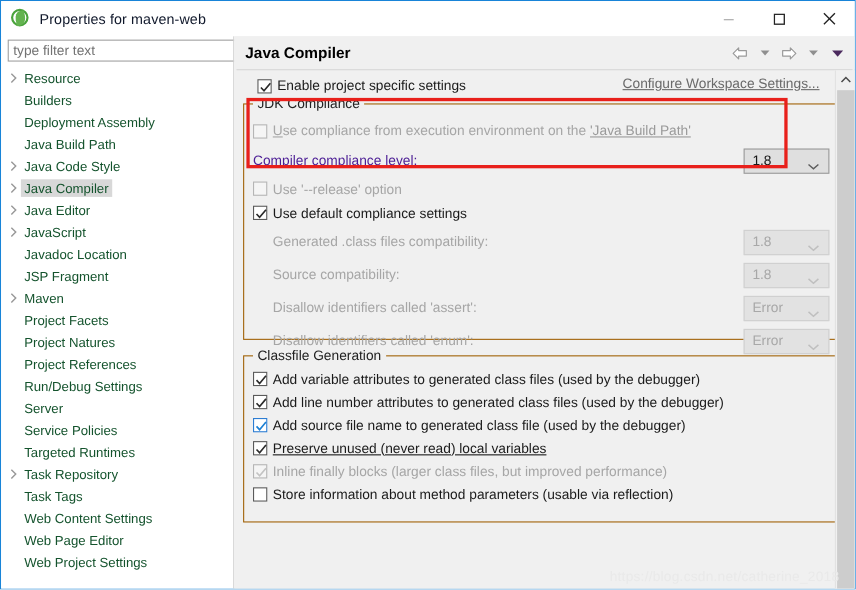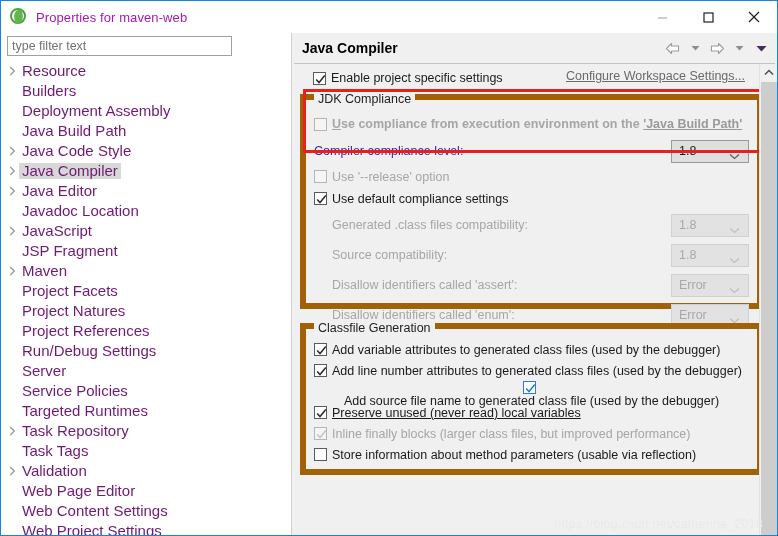--- a/index.html
+++ b/index.html
@@ -14,39 +14,39 @@
 
   
   .titlebar{height:32px;display:flex;align-items:center;background:#ffffff;
             position:relative;}
   .app-icon{width:20px;height:20px;margin-left:8px;margin-right:7px;flex:none;
             position:relative;}
   .app-icon .ring{position:absolute;left:1px;top:1px;width:16px;height:16px;
             border:2.6px solid #4aa33c;border-radius:50%;box-sizing:border-box;}
   .app-icon .leaf{position:absolute;left:4.5px;top:3px;width:9px;height:13px;
             background:#63b34f;border-radius:60% 0 60% 0;transform:rotate(-12deg);}
-  .title-text{font-size:13px;color:#a21caf;letter-spacing:.1px;}
+  .title-text{font-size:13px;color:#0f172a;letter-spacing:.1px;}
   .win-ctrls{position:absolute;right:0;top:0;height:32px;display:flex;}
   .win-btn{width:46px;height:32px;display:flex;align-items:center;justify-content:center;}
   .win-btn svg{display:block;}
 
   
   .content{display:flex;height:503px;}
-  .sidebar{width:291px;flex:none;background:#fff;position:relative;}
+  .sidebar{width:212px;flex:none;background:#fff;position:relative;}
   .filter-wrap{padding:3px 6px 0 6px;}
   .filter-input{width:225px;height:20px;box-sizing:border-box;
       border:1px solid #a0a0a0;font-size:12.5px;color:#555;padding:0 4px;
       font-family:inherit;background:#fff;outline:none;}
   .filter-input::placeholder{color:#737373;opacity:1;}
   .tree{margin-top:5px;}
   .tree-item{height:20px;display:flex;align-items:center;padding-left:5px;
              white-space:nowrap;cursor:default;}
   .twisty{width:13px;flex:none;display:flex;align-items:center;justify-content:center;}
   .twisty svg{display:block;}
-  .tree-label{font-size:15px;color:#701a75;padding:0 3px;line-height:16px;}
+  .tree-label{font-size:12px;color:#14532d;padding:0 3px;line-height:16px;}
   .tree-item.selected .tree-label{background:#d8d8d8;}
   .vsep{position:absolute;right:0;top:0;bottom:0;width:1px;background:#d0d0d0;}
 
   
   .main{flex:1;position:relative;background:#f0f0f0;}
   .main-head{height:30px;display:flex;align-items:center;padding-left:10px;
              background:#f0f0f0;position:relative;}
   .main-title{font-size:14px;font-weight:bold;color:#000;}
   .navbtns{position:absolute;right:6px;top:0;height:30px;display:flex;
            align-items:center;gap:2px;}
@@ -64,21 +64,21 @@
   .cb{width:13px;height:13px;box-sizing:border-box;border:1px solid #5a5a5a;
       background:#fff;flex:none;position:relative;display:inline-block;
       margin-right:5px;}
   .cb.dis{border-color:#b5b5b5;background:#f5f5f5;}
   .cb svg{position:absolute;left:0;top:0;}
   .cb-label{font-size:12.5px;color:#1a1a1a;line-height:14px;white-space:nowrap;}
   .cb-label.dis{color:#a6a6a6;}
   .row{display:flex;align-items:center;height:21px;}
 
   
-  .group{position:relative;margin:4px 14px 0 8px;border:6px solid #a16207;
+  .group{position:relative;margin:4px 14px 0 8px;border:1px solid #a16207;
          padding:12px 8px 8px 8px;}
   .group > .legend{position:absolute;top:-8px;left:8px;background:#f0f0f0;
          padding:0 4px;font-size:12.5px;color:#222;}
 
   .field-row{display:flex;align-items:center;height:30px;position:relative;}
   .field-label{font-size:12.5px;color:#4c1d95;}
   .field-label.dis{color:#a6a6a6;}
   .combo{position:absolute;right:0;width:78px;height:23px;box-sizing:border-box;
          border:1px solid #9a9a9a;background:#dfdfdf;display:flex;align-items:center;
          padding-left:7px;font-size:12.5px;color:#1a1a1a;}
@@ -175,32 +175,32 @@
           </div>
           <div class="tree-item">
             <span class="twisty">
               <svg width="7" height="10" viewBox="0 0 7 10">
                 <path d="M1.3 1 L5.3 5 L1.3 9" fill="none" stroke="#999" stroke-width="1.3"></path>
               </svg>
             </span>
             <span class="tree-label">Java Editor</span>
           </div>
           <div class="tree-item">
+            <span class="twisty">
+              <svg width="7" height="10" viewBox="0 0 7 10">
+                <path d="M1.3 1 L5.3 5 L1.3 9" fill="none" stroke="#999" stroke-width="1.3"></path>
+              </svg>
+            </span>
+            <span class="tree-label">JavaScript</span>
+          </div>
+          <div class="tree-item">
             <span class="twisty"></span>
             <span class="tree-label">Javadoc Location</span>
           </div>
           <div class="tree-item">
-            <span class="twisty">
-              <svg width="7" height="10" viewBox="0 0 7 10">
-                <path d="M1.3 1 L5.3 5 L1.3 9" fill="none" stroke="#999" stroke-width="1.3"></path>
-              </svg>
-            </span>
-            <span class="tree-label">JavaScript</span>
-          </div>
-          <div class="tree-item">
             <span class="twisty"></span>
             <span class="tree-label">JSP Fragment</span>
           </div>
           <div class="tree-item">
             <span class="twisty">
               <svg width="7" height="10" viewBox="0 0 7 10">
                 <path d="M1.3 1 L5.3 5 L1.3 9" fill="none" stroke="#999" stroke-width="1.3"></path>
               </svg>
             </span>
             <span class="tree-label">Maven</span>
@@ -239,34 +239,26 @@
                 <path d="M1.3 1 L5.3 5 L1.3 9" fill="none" stroke="#999" stroke-width="1.3"></path>
               </svg>
             </span>
             <span class="tree-label">Task Repository</span>
           </div>
           <div class="tree-item">
             <span class="twisty"></span>
             <span class="tree-label">Task Tags</span>
           </div>
           <div class="tree-item">
-            <span class="twisty">
-              <svg width="7" height="10" viewBox="0 0 7 10">
-                <path d="M1.3 1 L5.3 5 L1.3 9" fill="none" stroke="#999" stroke-width="1.3"></path>
-              </svg>
-            </span>
-            <span class="tree-label">Validation</span>
+            <span class="twisty"></span>
+            <span class="tree-label">Web Content Settings</span>
           </div>
           <div class="tree-item">
             <span class="twisty"></span>
             <span class="tree-label">Web Page Editor</span>
-          </div>
-          <div class="tree-item">
-            <span class="twisty"></span>
-            <span class="tree-label">Web Content Settings</span>
           </div>
           <div class="tree-item">
             <span class="twisty"></span>
             <span class="tree-label">Web Project Settings</span>
           </div>
         </div>
       <div class="vsep"></div>
     </div>
 
     <div class="main">
@@ -310,21 +302,21 @@
                 <path d="M2.2 6.6 L5 9.6 L10.8 2.6" fill="none" stroke="#2b2b2b" stroke-width="1.5"></path>
               </svg>
             </span>
           <span class="cb-label">Enable project specific settings</span>
           <span class="ws-link">Configure Workspace Settings...</span>
         </div>
 
         <div class="group" style="height:215px;box-sizing:border-box;">
           <div class="legend">JDK Compliance</div>
 
-          <div class="row" style="height:24px;font-weight:bold;">
+          <div class="row" style="height:24px;">
             <span class="cb dis"></span>
             <span class="cb-label dis"><span class="ul" style="text-decoration:underline;">U</span><span></span><span id="uee-rest">se compliance from execution environment on the </span><span class="link-inline" style="color:#9a9a9a;">'Java Build Path'</span></span>
           </div>
 
           <div class="field-row">
             <span class="field-label">Compiler compliance level:</span>
             <span class="combo">
               <span>1.8</span>
               <span class="chev">
                 <svg width="11" height="7" viewBox="0 0 11 7">
@@ -400,21 +392,21 @@
                 <span class="cb-label">Add variable attributes to generated class files (used by the debugger)</span>
               </div>
               <div class="row" style="height: 21px;">
                 <span class="cb">
                   <svg width="13" height="13" viewBox="0 0 13 13">
                     <path d="M2.2 6.6 L5 9.6 L10.8 2.6" fill="none" stroke="#2b2b2b" stroke-width="1.5"></path>
                   </svg>
                 </span>
                 <span class="cb-label">Add line number attributes to generated class files (used by the debugger)</span>
               </div>
-              <div class="row" style="height: 21px; flex-direction: column;">
+              <div class="row" style="height: 21px;">
                 <span class="cb" style="border-color: rgb(45, 125, 210);">
                   <svg width="13" height="13" viewBox="0 0 13 13">
                     <path d="M2.2 6.6 L5 9.6 L10.8 2.6" fill="none" stroke="#1b7fd4" stroke-width="1.5"></path>
                   </svg>
                 </span>
                 <span class="cb-label">Add source file name to generated class file (used by the debugger)</span>
               </div>
               <div class="row" style="height: 21px; text-decoration: underline;">
                 <span class="cb">
                   <svg width="13" height="13" viewBox="0 0 13 13">

